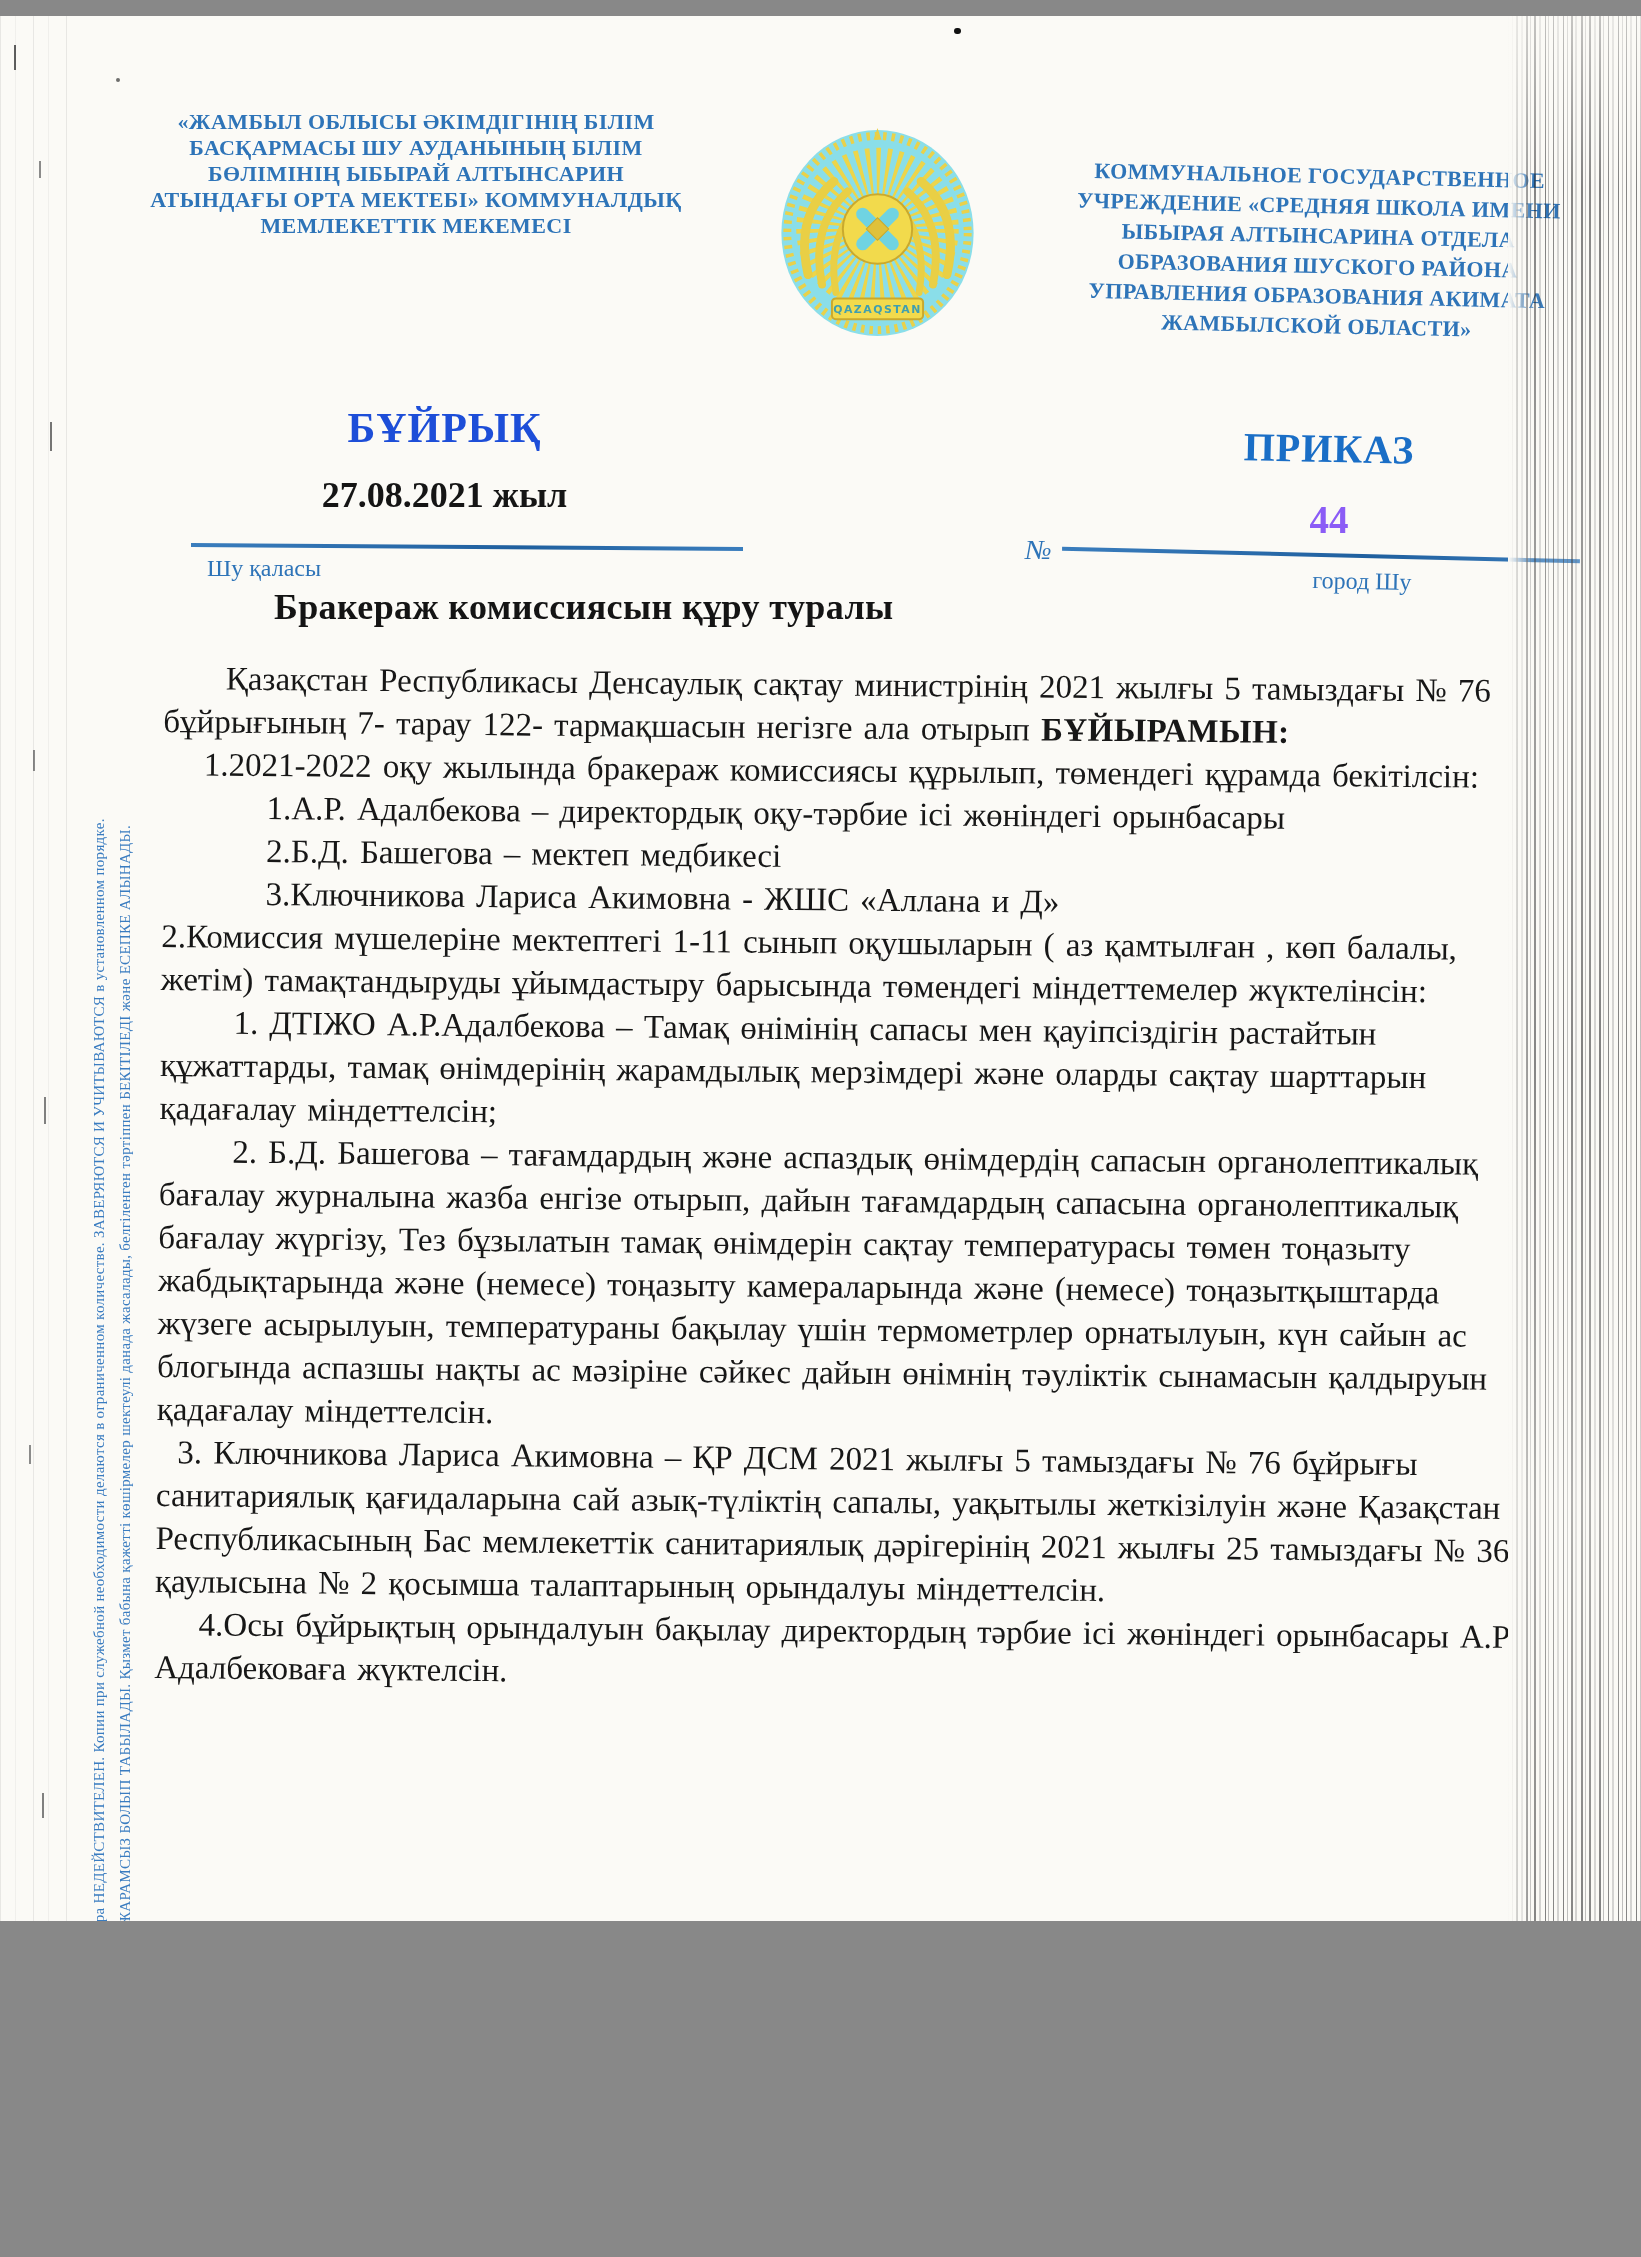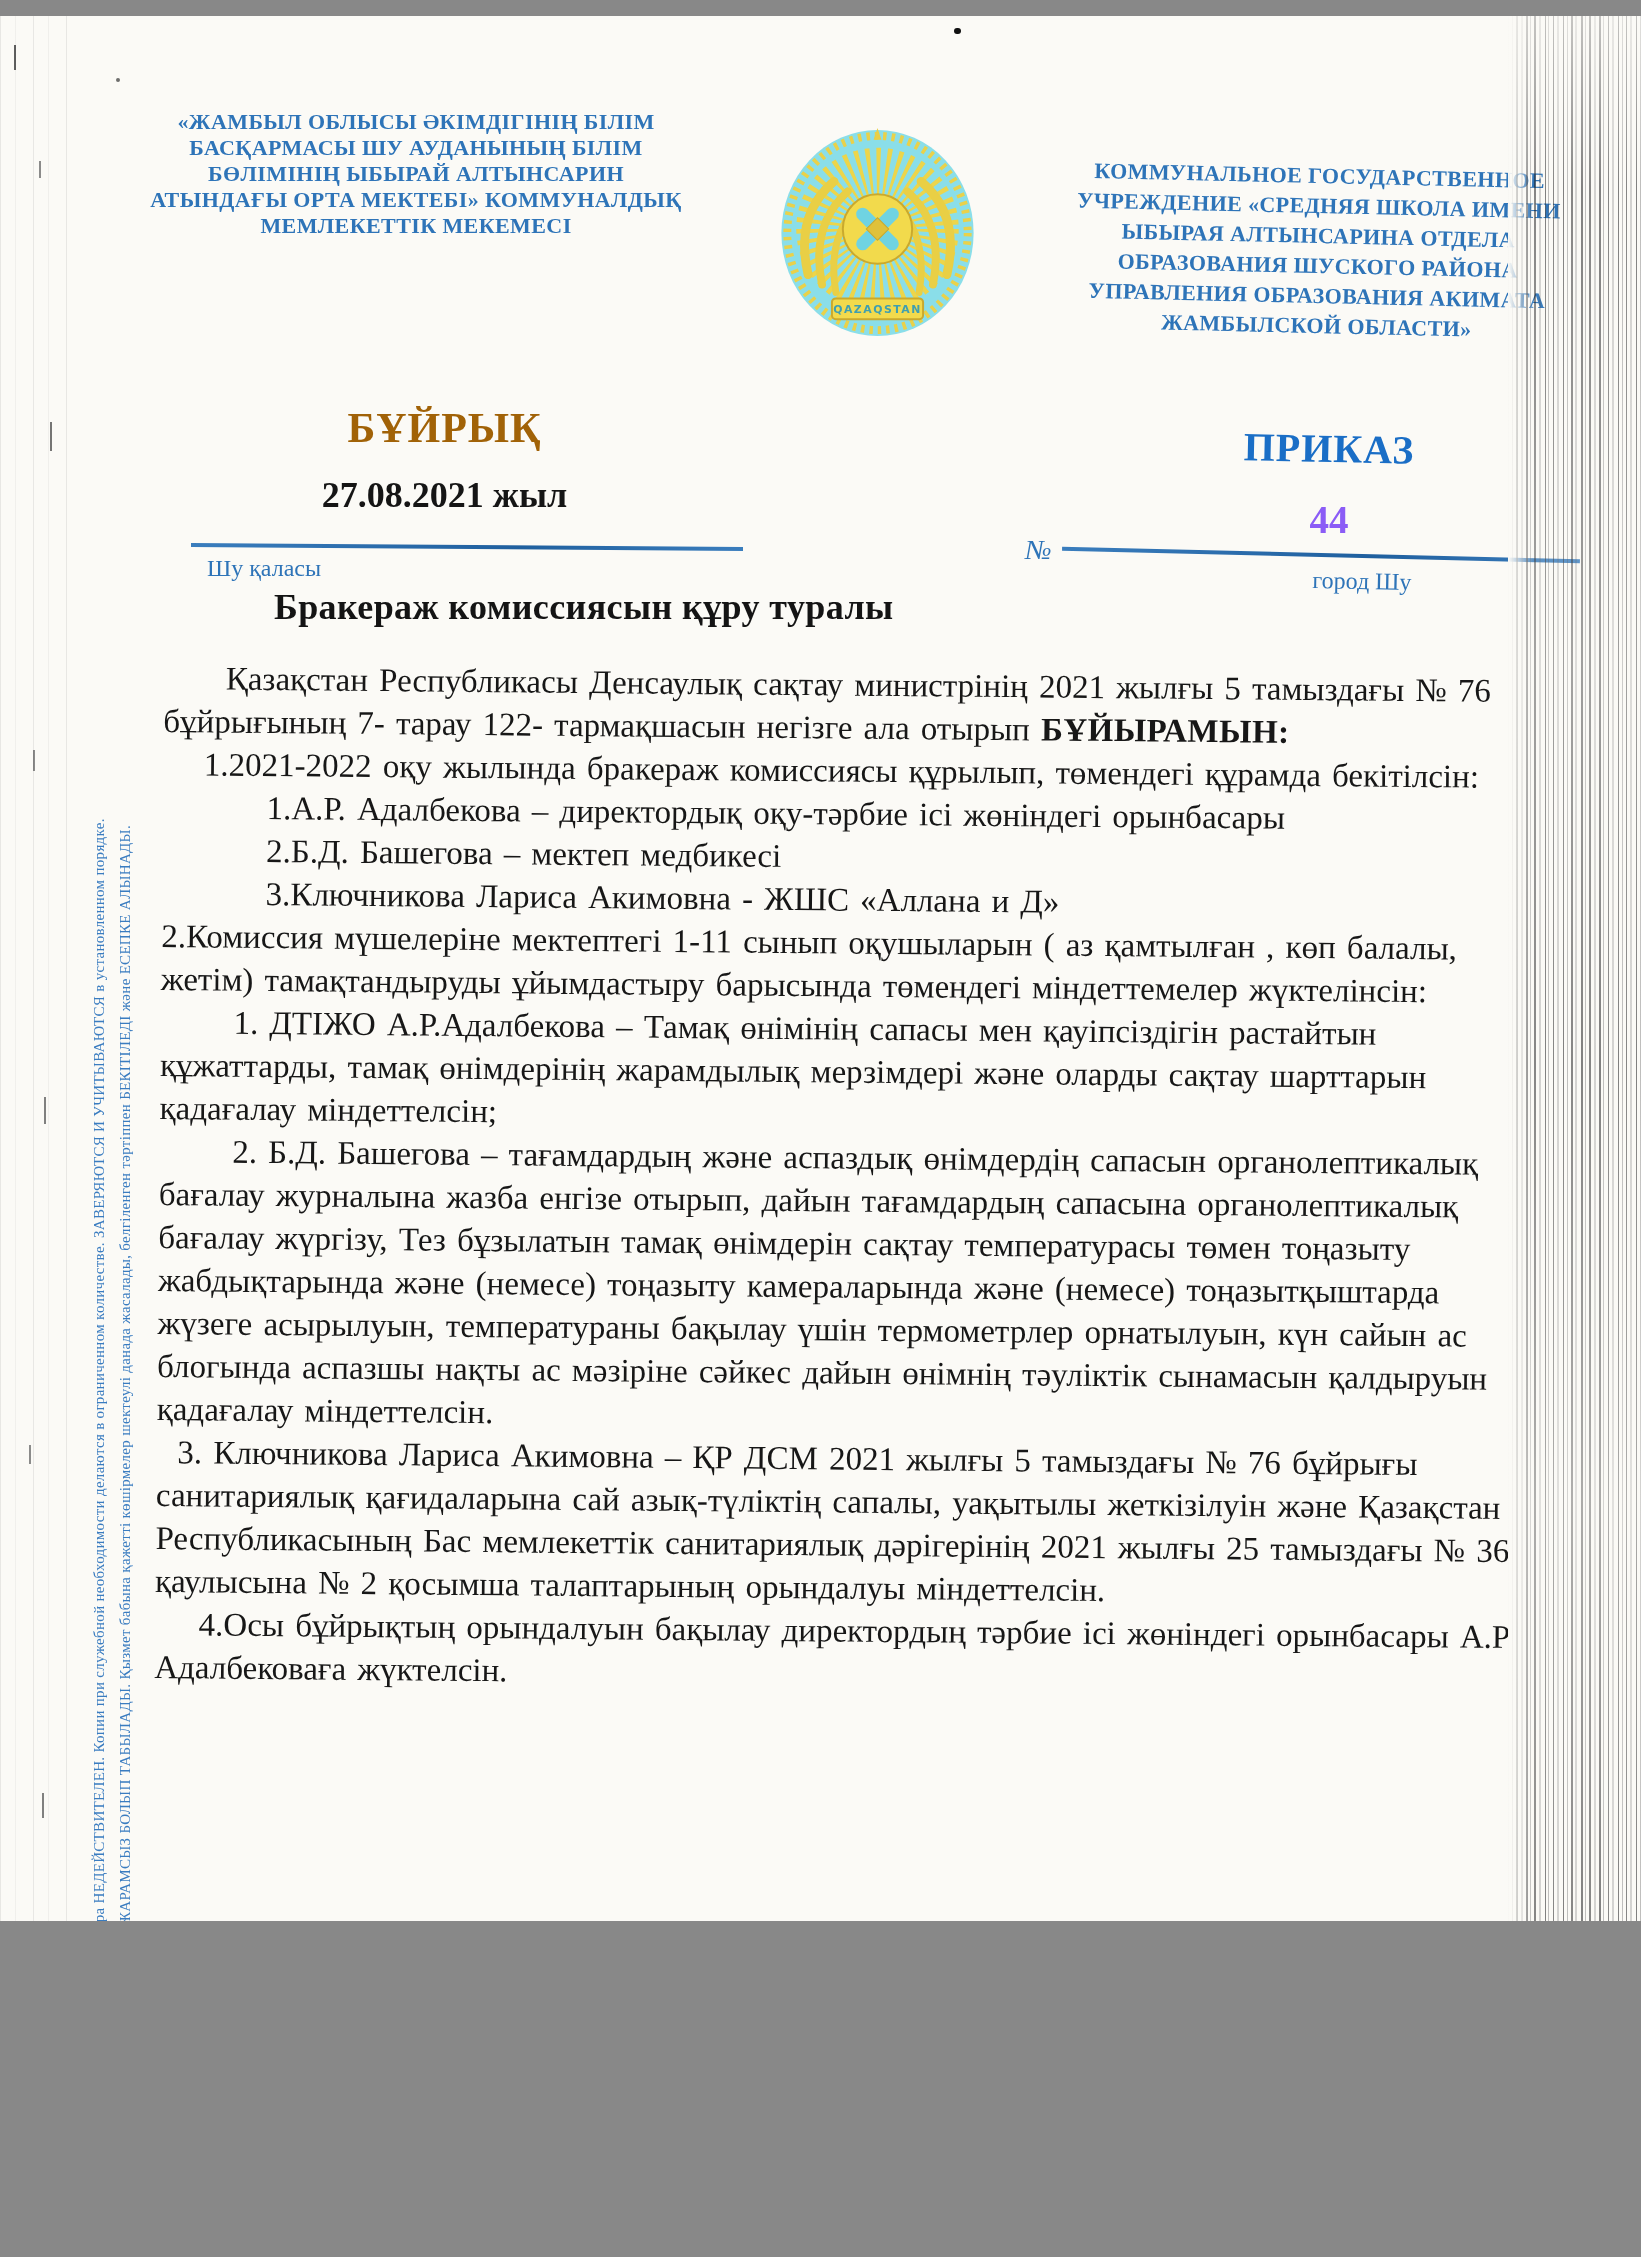--- a/index.html
+++ b/index.html
@@ -28,21 +28,21 @@
   }
   .tick{position:absolute; background:#1c1c1e; z-index:41;}
   .speck{position:absolute; background:#111; border-radius:50%; z-index:41;}
   
   .org{position:absolute; text-align:center; font-weight:bold; color:#2e74b8; z-index:5;}
   .org-kk{left:143px; top:93px; width:546px; font-size:22px; line-height:26px; letter-spacing:0.4px;}
   .org-ru{left:1039px; top:145px; width:558px; font-size:22px; line-height:30px; letter-spacing:0.4px; transform:rotate(1.3deg);}
   .emblem{position:absolute; left:778px; top:108px; width:199px; height:218px; z-index:5;}
   
   .order-kk-type{position:absolute; left:207px; top:388px; width:475px; text-align:center;
-    font-size:42px; font-weight:bold; color:#a16207; letter-spacing:1px; z-index:5;}
+    font-size:42px; font-weight:bold; color:#1d4ed8; letter-spacing:1px; z-index:5;}
   .order-date{position:absolute; left:207px; top:458px; width:475px; text-align:center;
     font-size:36px; font-weight:bold; color:#151515; z-index:5;}
   .rule{position:absolute; height:3.9px; background:linear-gradient(90deg,#3a7dbd,#1f5f9e 60%,#3a7dbd); z-index:5;}
   .rule-left{left:191px; top:529px; width:552px; transform:rotate(.4deg);}
   .rule-right{left:1062px; top:537px; width:518px; transform:rotate(1.4deg);}
   .place-kk{position:absolute; left:207px; top:539px; width:475px; text-align:left;
     font-size:24px; color:#2e74b8; z-index:5;}
   .order-ru-type{position:absolute; left:1155px; top:409px; width:348px; text-align:center;
     font-size:40px; font-weight:bold; color:#1a6ec6; letter-spacing:1px; transform:rotate(1.2deg); z-index:5;}
   .order-number{position:absolute; left:1155px; top:481px; width:348px; text-align:center;

